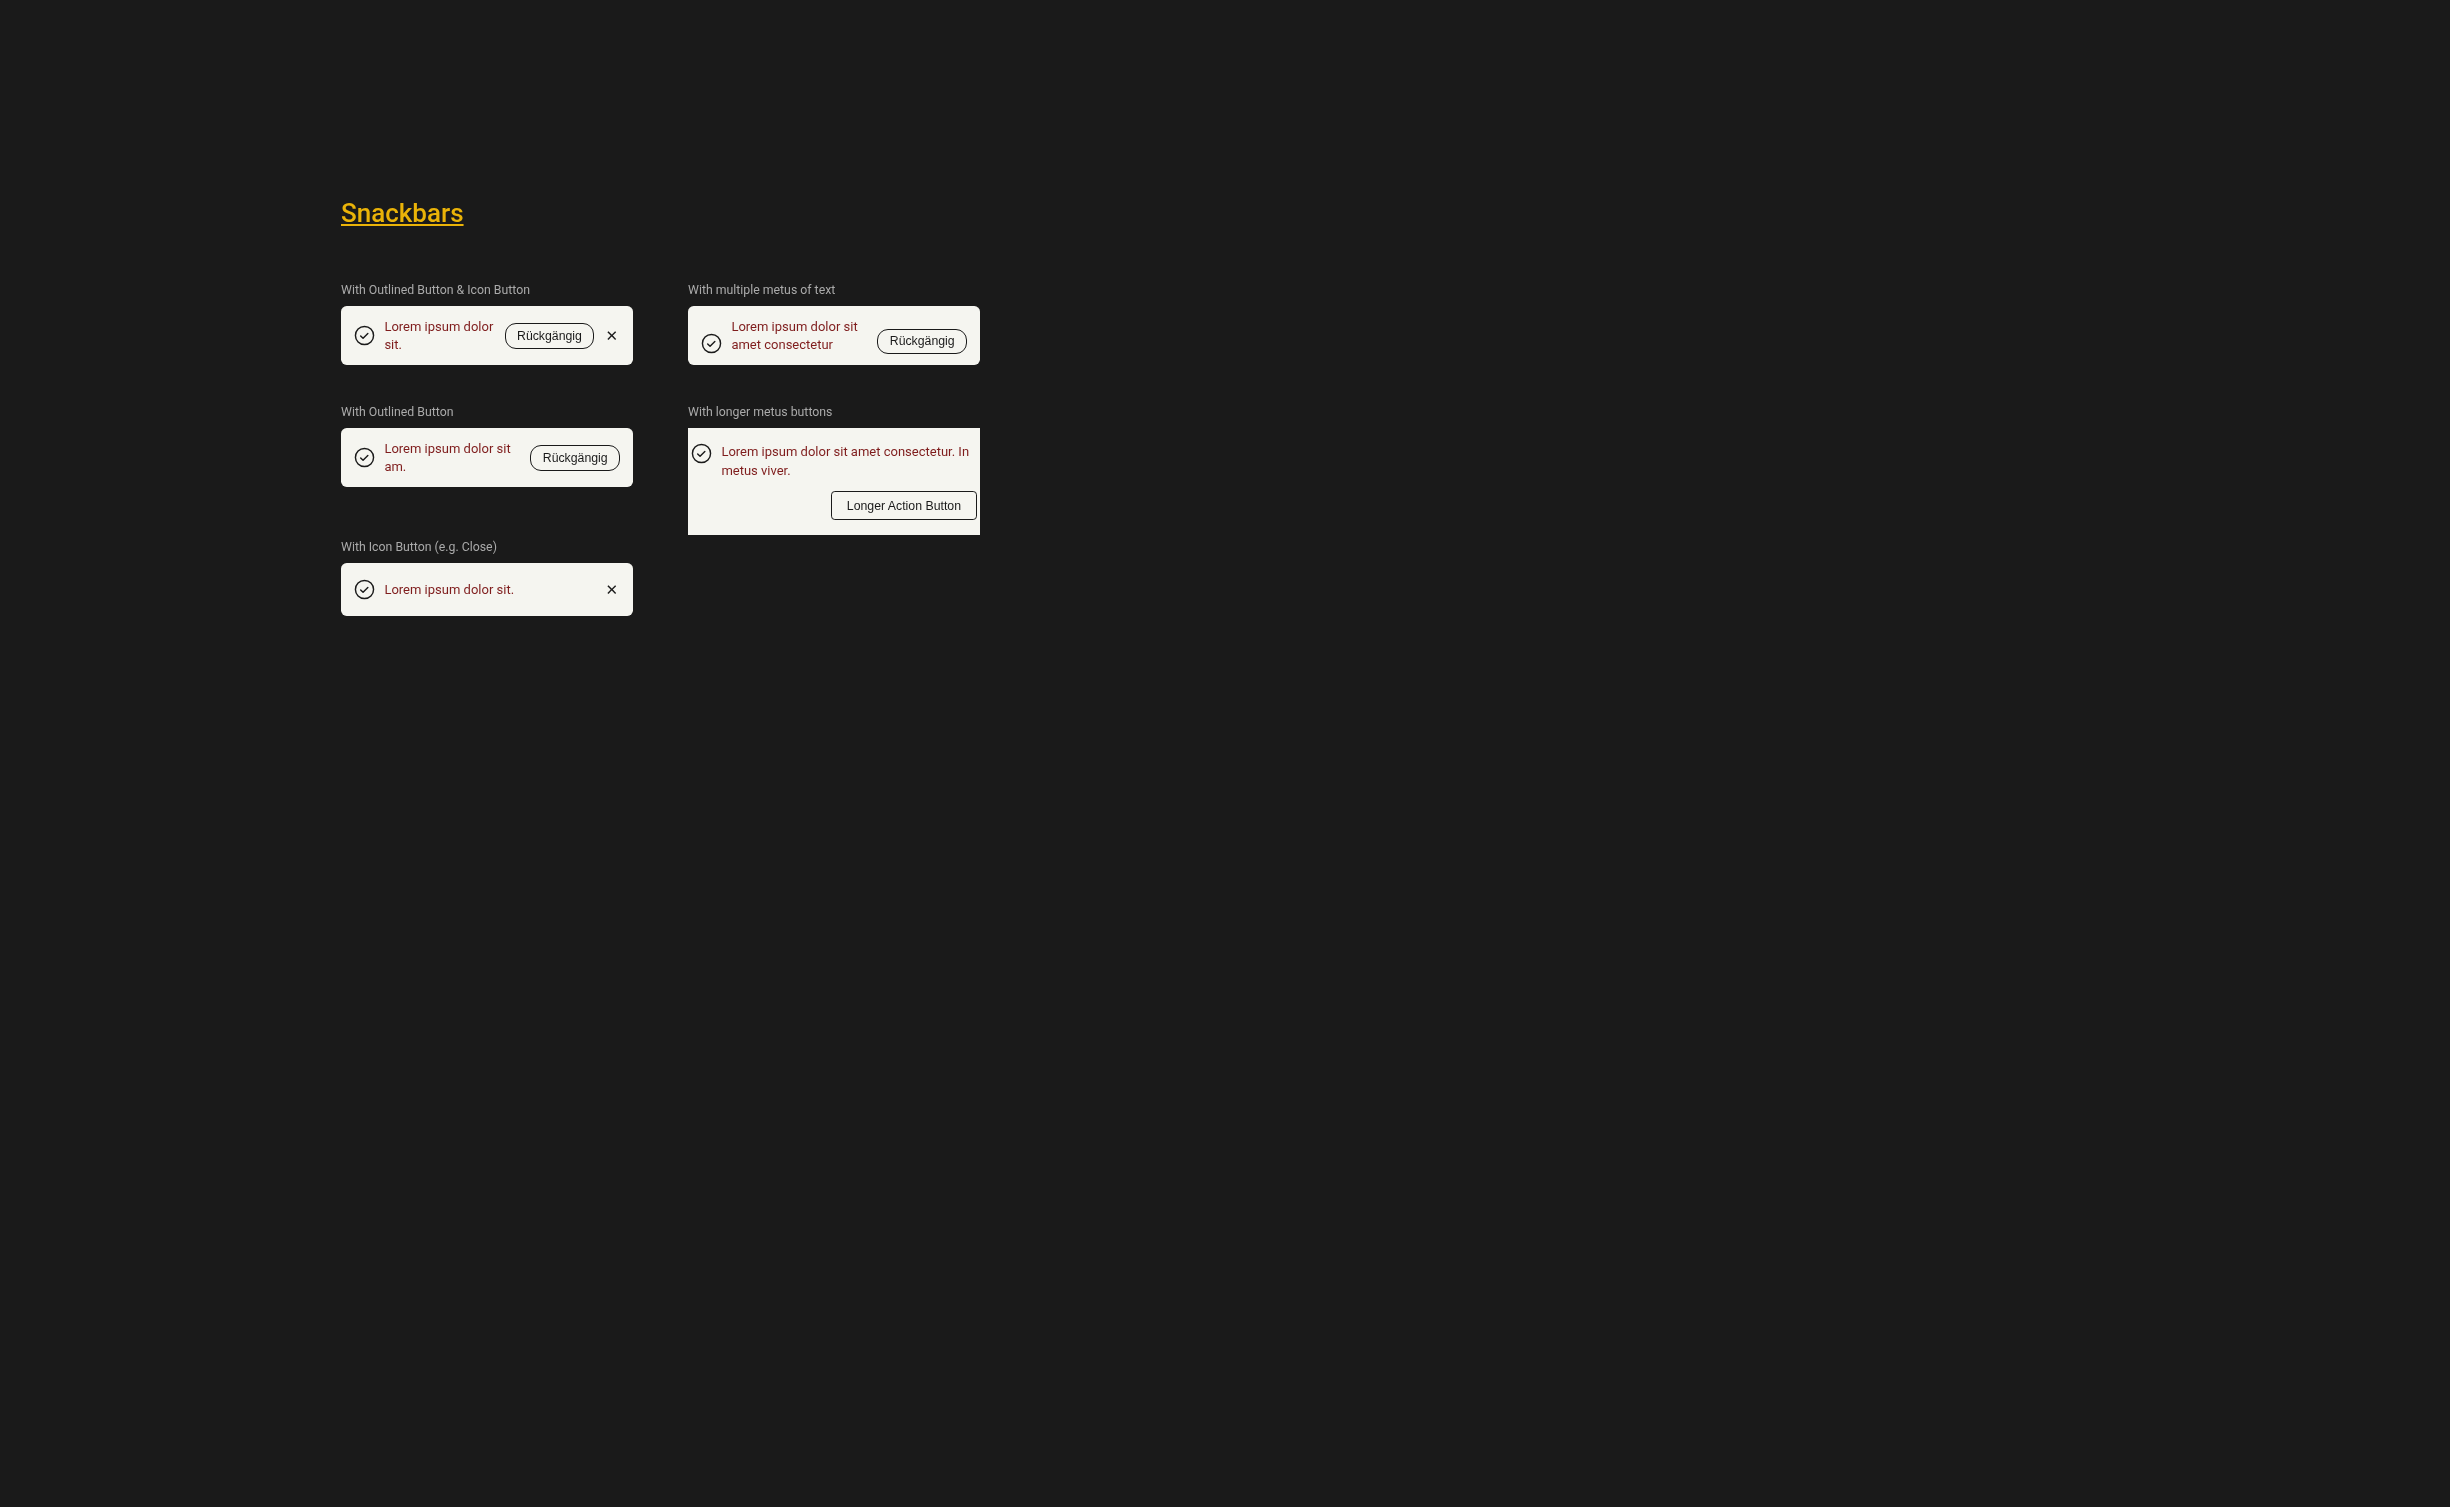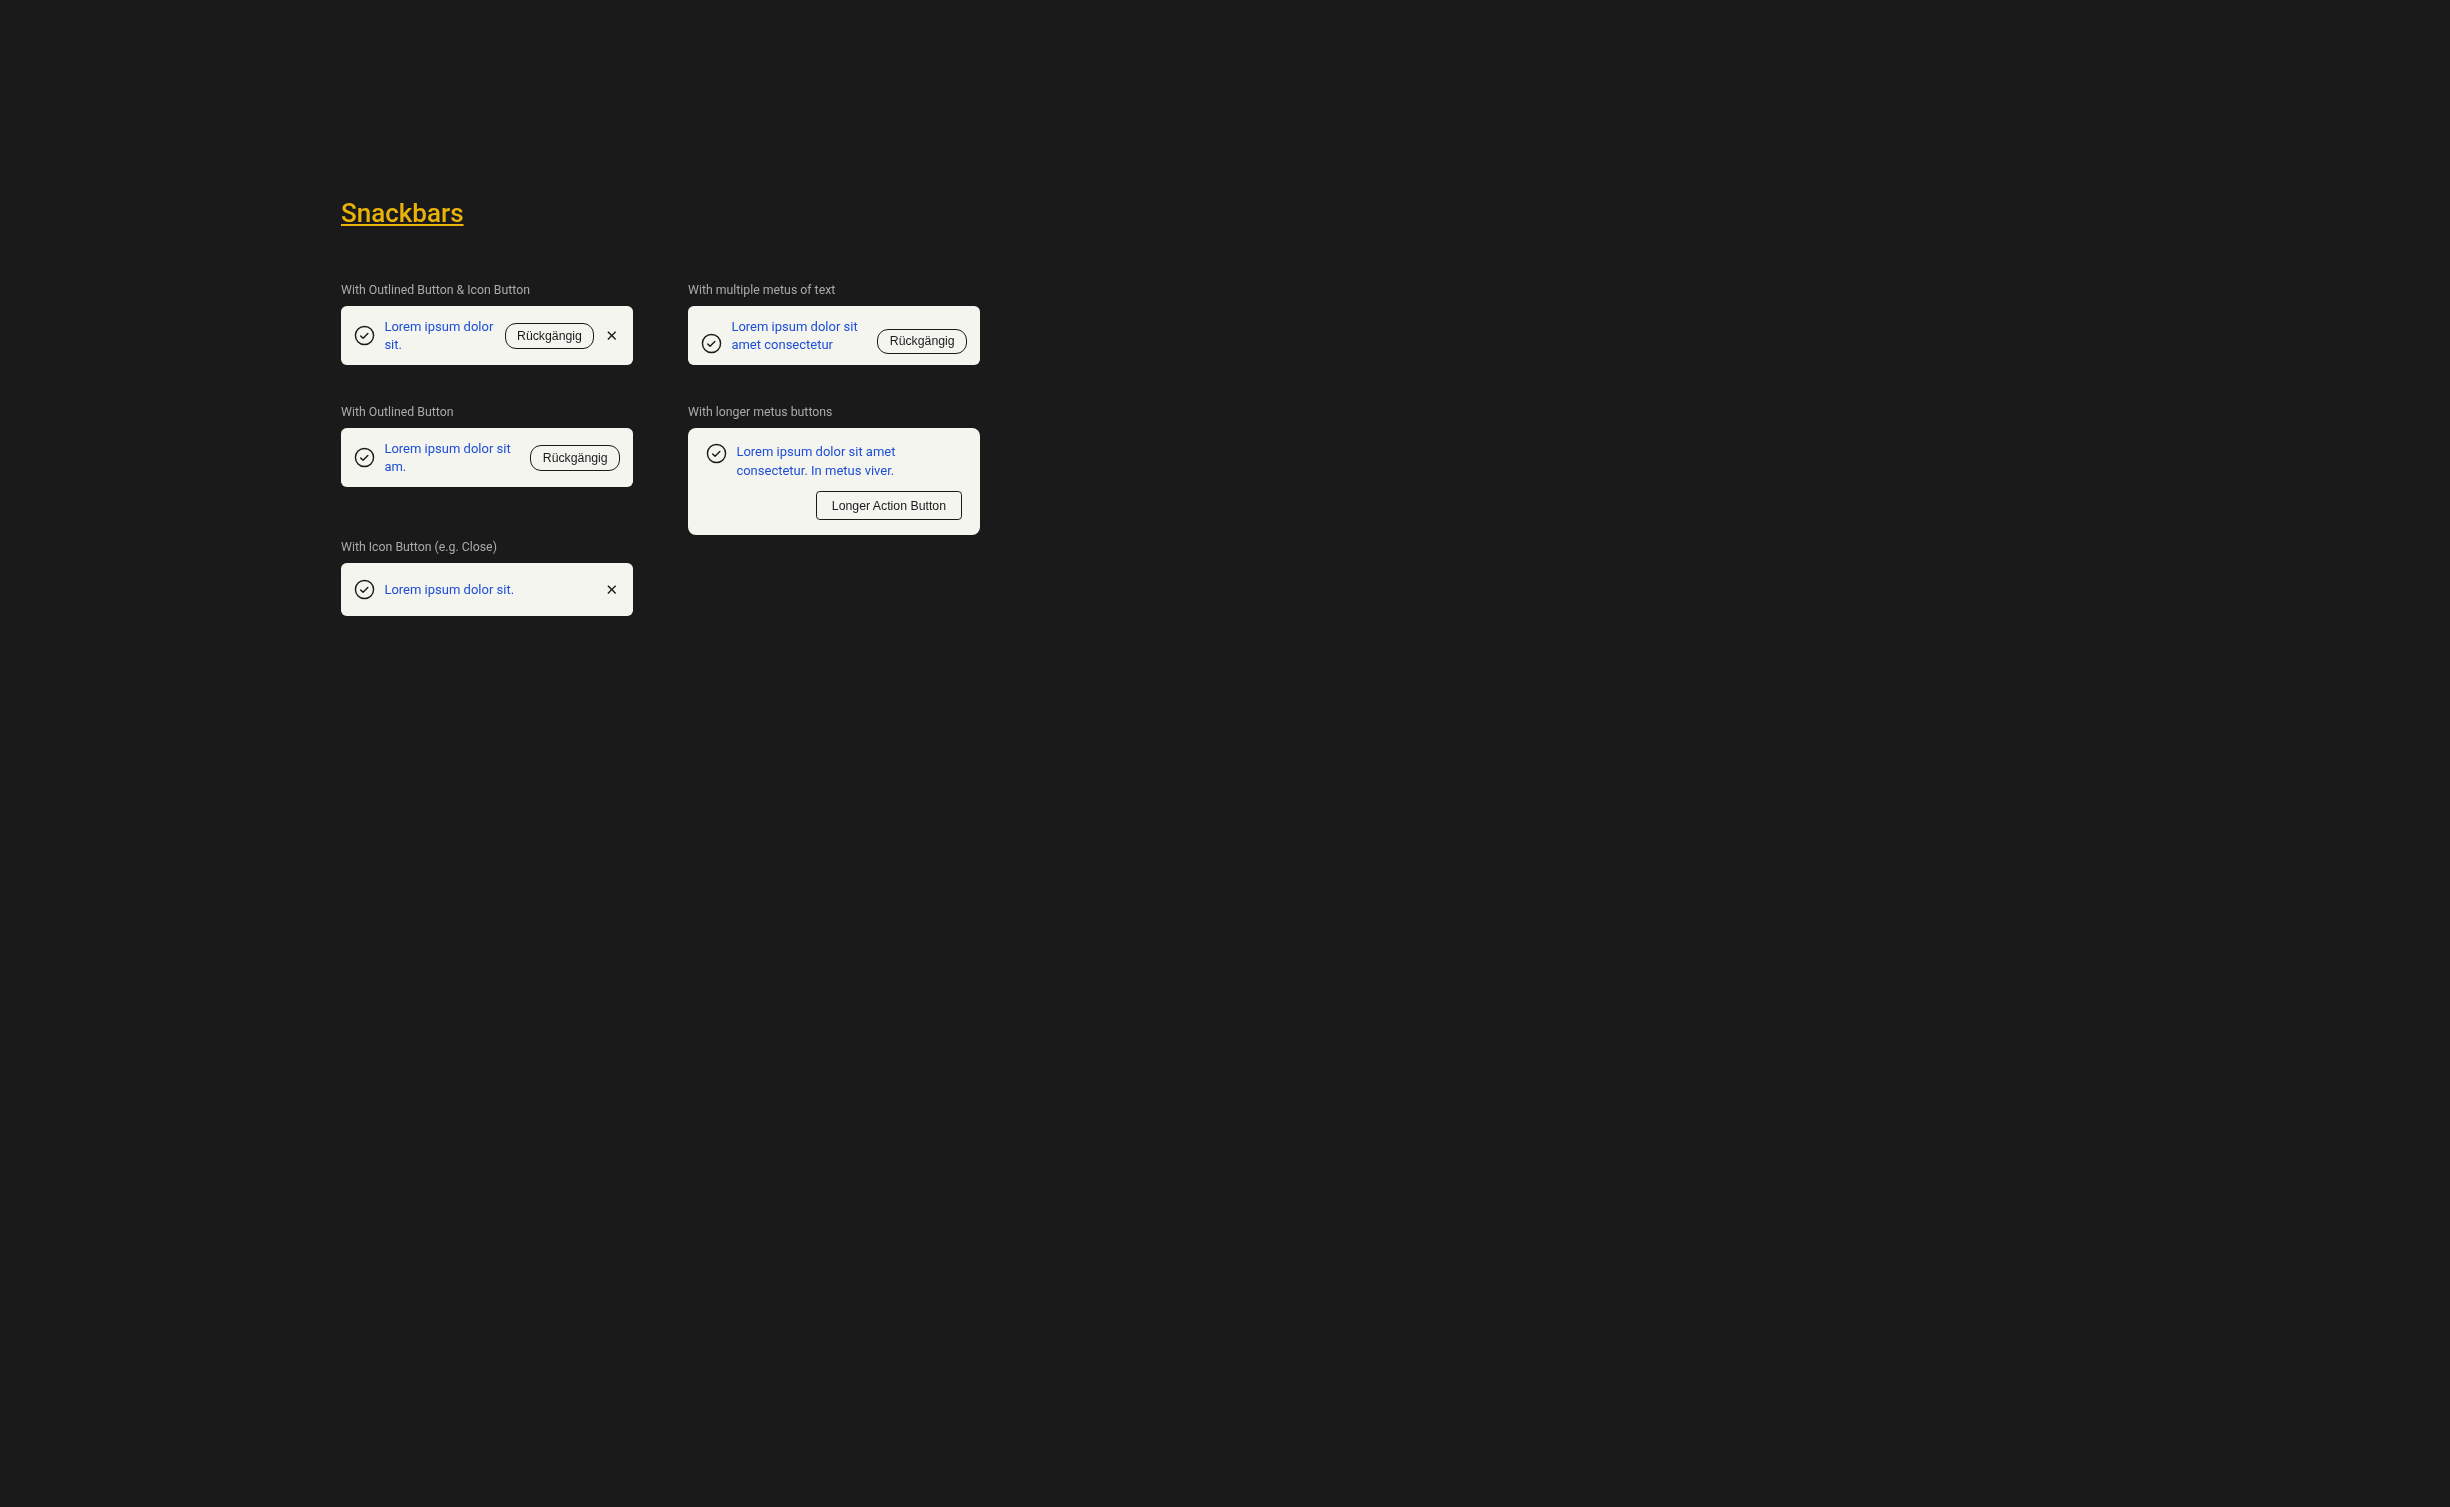--- a/index.html
+++ b/index.html
@@ -50,21 +50,21 @@
 
     .check-icon {
       width: 21px;
       height: 21px;
       flex-shrink: 0;
     }
 
     .snackbar-text {
       flex: 1;
       font-size: 13px;
-      color: #1d4ed8;
+      color: #7f1d1d;
       line-height: 1.4;
     }
 
     .outlined-btn {
       background: transparent;
       border: 1.4px solid #1a1a1a;
       border-radius: 11px;
       padding: 4.7px 11.3px;
       font-size: 12.3px;
       color: #1a1a1a;
@@ -126,22 +126,22 @@
       top: 540px;
       left: 341px;
     }
 
     .snackbar-wide {
       width: 292px;
     }
 
     .snackbar-longer-container {
       background-color: #f5f5f0;
-      border-radius: 8px;
-      padding: 15px 18px;
+      border-radius: 0;
+      padding: 15px 3px;
       color: #1a1a1a;
       width: 292px;
     }
 
     .longer-top-row {
       display: flex;
       align-items: flex-start;
       gap: 9.4px;
       margin-bottom: 11.3px;
     }

